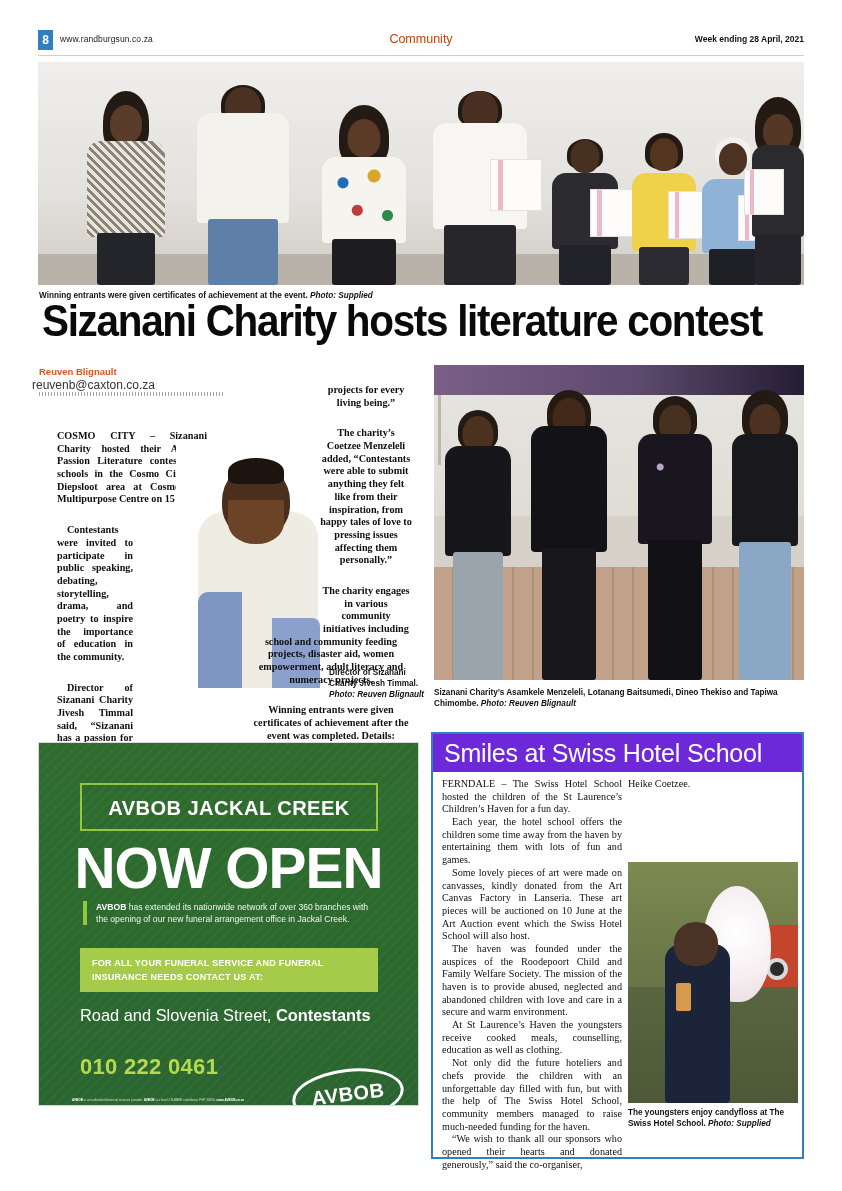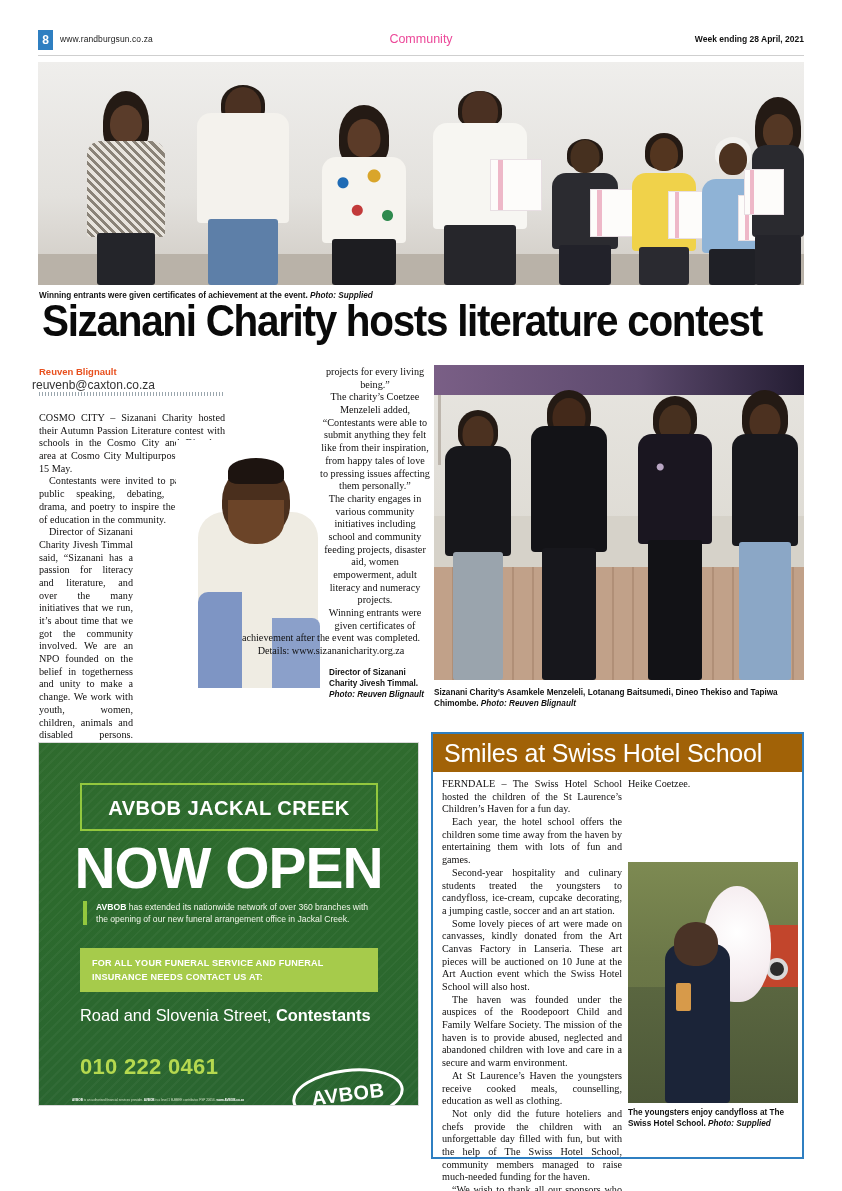--- a/index.html
+++ b/index.html
@@ -21,21 +21,21 @@
     background:#2f7fc1; color:#fff; font-family:"Liberation Sans", sans-serif;
     font-weight:bold; font-size:12px; text-align:center; line-height:20px;
   }
   .site-url {
     position:absolute; left:22px; top:4px;
     font-family:"Liberation Sans", sans-serif; font-size:8.5px; color:#222;
     letter-spacing:.1px;
   }
   .section-name {
     position:absolute; left:0; right:0; top:2px; text-align:center;
-    font-family:"Liberation Sans", sans-serif; font-size:12.5px; color:#ec4899;
+    font-family:"Liberation Sans", sans-serif; font-size:12.5px; color:#c2410c;
     font-weight:normal;
   }
   .issue-date {
     position:absolute; right:0; top:4px;
     font-family:"Liberation Sans", sans-serif; font-size:8.5px; font-weight:bold; color:#111;
   }
   .masthead-rule {
     position:absolute; left:38px; top:55px; width:766px; height:1px; background:#cfcfcf;
   }
 
@@ -84,21 +84,21 @@
     background:repeating-linear-gradient(90deg,#9aa6ad 0 1px, transparent 1px 3px);
   }
 
   
   .col {
     position:absolute;
     font-family:"Liberation Serif", serif;
     font-size:10.2px; line-height:1.245; color:#100f0f;
     text-align:justify;
   }
-  .col p { margin:0; text-indent:10px; }
+  .col p { margin:18px; text-indent:10px;font-weight:bold; }
   .col p.lead { text-indent:0; }
   .col-1 { left:39px; top:412px; width:186px; }
   .col-2 { left:232px; top:366px; width:198px; text-align:center; }
   .col-2 p { text-indent:0; }
 
   
   .wrap-r { float:right; width:92px; height:250px; shape-outside:content-box; }
   .wrap-l { float:left;  width:88px; height:248px; }
 
   .cap-director {
@@ -181,21 +181,21 @@
   .chip-a { width:17px; background:#1b3a8f; }
   .chip-b { width:16px; background:#4b2a7a; }
   .chip-note { font-family:"Liberation Sans", sans-serif; font-size:3.1px; color:#cfe0c4; }
 
   
   .swiss {
     position:absolute; left:431px; top:732px; width:373px; height:427px;
     border:2px solid #2f7fc1; background:#fff;
   }
   .swiss-head {
-    position:absolute; left:0; top:0; right:0; height:38px; background:#a16207;
+    position:absolute; left:0; top:0; right:0; height:38px; background:#6d28d9;
   }
   .swiss-head-text {
     position:absolute; left:11px; top:5px;
     font-family:"Liberation Sans", sans-serif; font-weight:normal; font-size:25px;
     color:#ffffff; letter-spacing:-.2px;
   }
   .swiss-col {
     position:absolute;
     font-family:"Liberation Serif", serif; font-size:10.2px; line-height:1.245;
     color:#100f0f; text-align:justify;
@@ -435,21 +435,20 @@
   </div>
 
   <div class="swiss">
     <div class="swiss-head">
       <div class="swiss-head-text">Smiles at Swiss Hotel School</div>
     </div>
 
     <div class="swiss-col swiss-left">
       <p class="lead">FERNDALE – The Swiss Hotel School hosted the children of the St Laurence’s Children’s Haven for a fun day.</p>
       <p>Each year, the hotel school offers the children some time away from the haven by entertaining them with lots of fun and games.</p>
-      <p>Second-year hospitality and culinary students treated the youngsters to candyfloss, ice-cream, cupcake decorating, a jumping castle, soccer and an art station.</p>
       <p>Some lovely pieces of art were made on canvasses, kindly donated from the Art Canvas Factory in Lanseria. These art pieces will be auctioned on 10 June at the Art Auction event which the Swiss Hotel School will also host.</p>
       <p>The haven was founded under the auspices of the Roodepoort Child and Family Welfare Society. The mission of the haven is to provide abused, neglected and abandoned children with love and care in a secure and warm environment.</p>
       <p>At St Laurence’s Haven the youngsters receive cooked meals, counselling, education as well as clothing.</p>
       <p>Not only did the future hoteliers and chefs provide the children with an unforgettable day filled with fun, but with the help of The Swiss Hotel School, community members managed to raise much-needed funding for the haven.</p>
       <p>“We wish to thank all our sponsors who opened their hearts and donated generously,” said the co-organiser,</p>
     </div>
 
     <div class="swiss-col swiss-right">
       <p class="lead">Heike Coetzee.</p>
     </div>

